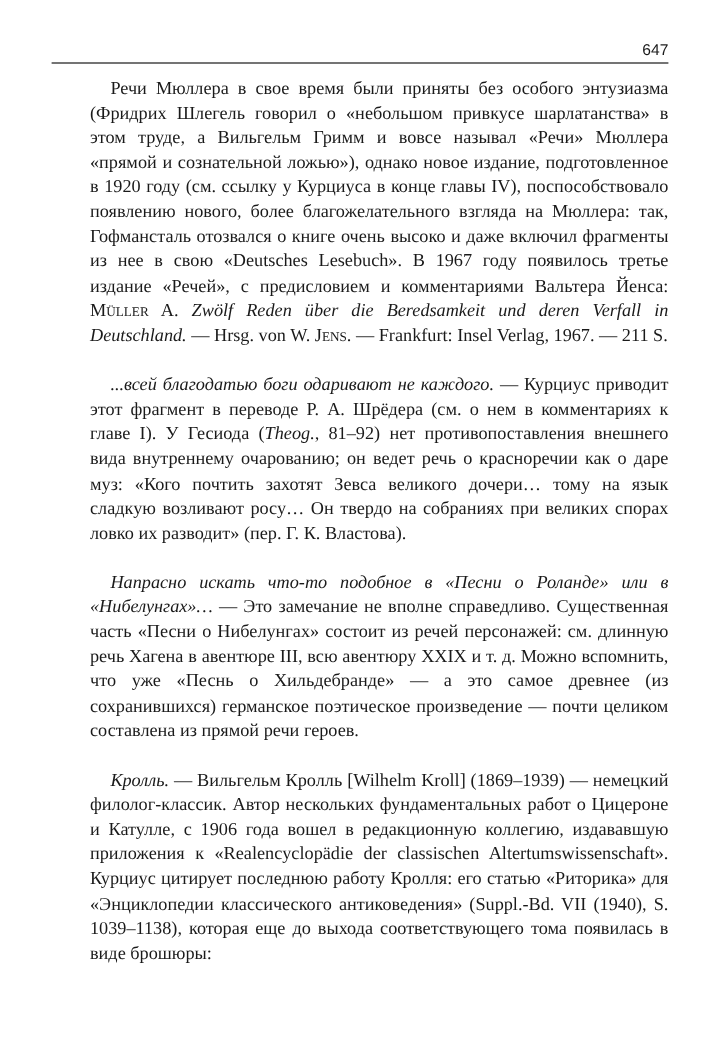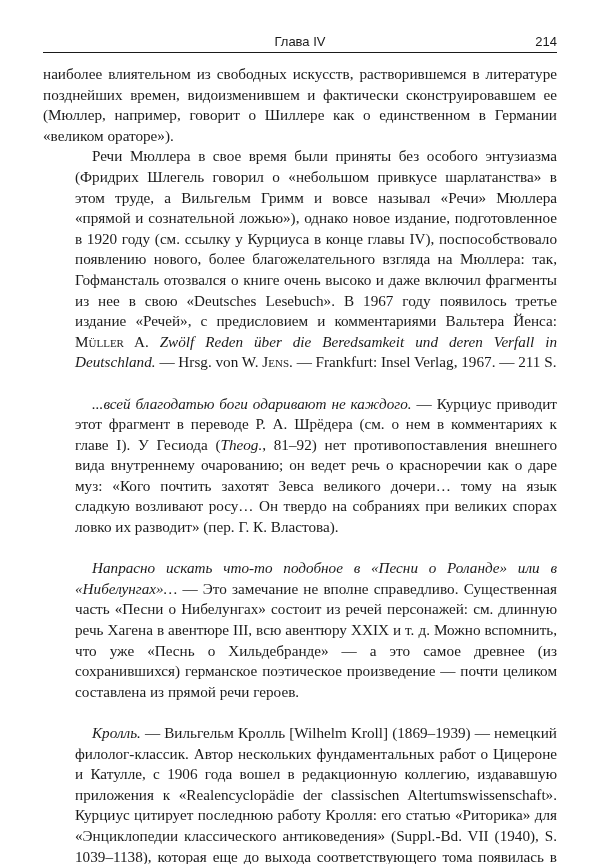--- a/index.html
+++ b/index.html
@@ -17,26 +17,24 @@
   .body p.indent { text-indent: 17px; margin-left: 32px; }
   .body p.gap { margin-top: 20.6px; }
   .it { font-style: italic; }
   .sc { font-variant: small-caps; }
 </style>
 </head>
 <body>
 
 <div class="page">
   <div class="running-head">
-    <span class="chapter">Глава IV</span>
-    <span class="pageno">214</span>
+    <span class="pageno">647</span>
   </div>
   <div class="rule"></div>
 
   <div class="body">
-    <p><span>наиболее влиятельном из свободных искусств, растворившемся в литературе позднейших времен, видоизменившем и фактически сконструировавшем ее (Мюллер, например, говорит о Шиллере как о единственном в Германии «великом ораторе»).</span></p>
     <p class="indent"><span>Речи Мюллера в свое время были приняты без особого энтузиазма (Фридрих Шлегель говорил о «небольшом привкусе шарлатанства» в этом труде, а Вильгельм Гримм и вовсе называл «Речи» Мюллера «прямой и сознательной ложью»), однако новое издание, подготовленное в 1920 году (см. ссылку у Курциуса в конце главы IV), поспособствовало появлению нового, более благожелательного взгляда на Мюллера: так, Гофмансталь отозвался о книге очень высоко и даже включил фрагменты из нее в свою «Deutsches Lesebuch». В 1967 году появилось третье издание «Речей», с предисловием и комментариями Вальтера Йенса: </span><span class="sc">Müller A.</span><span> </span><span class="it">Zwölf Reden über die Beredsamkeit und deren Verfall in Deutschland.</span><span> — Hrsg. von W. </span><span class="sc">Jens</span><span>. — Frankfurt: Insel Verlag, 1967. — 211 S.</span></p>
     <p class="indent gap"><span class="it">...всей благодатью боги одаривают не каждого.</span><span> — Курциус приводит этот фрагмент в переводе Р. А. Шрёдера (см. о нем в комментариях к главе I). У Гесиода (</span><span class="it">Theog.</span><span>, 81–92) нет противопоставления внешнего вида внутреннему очарованию; он ведет речь о красноречии как о даре муз: «Кого почтить захотят Зевса великого дочери… тому на язык сладкую возливают росу… Он твердо на собраниях при великих спорах ловко их разводит» (пер. Г. К. Властова).</span></p>
     <p class="indent gap"><span class="it">Напрасно искать что-то подобное в «Песни о Роланде» или в «Нибелунгах»…</span><span> — Это замечание не вполне справедливо. Существенная часть «Песни о Нибелунгах» состоит из речей персонажей: см. длинную речь Хагена в авентюре III, всю авентюру XXIX и т. д. Можно вспомнить, что уже «Песнь о Хильдебранде» — а это самое древнее (из сохранившихся) германское поэтическое произведение — почти целиком составлена из прямой речи героев.</span></p>
     <p class="indent gap"><span class="it">Кролль.</span><span> — Вильгельм Кролль [Wilhelm Kroll] (1869–1939) — немецкий филолог-классик. Автор нескольких фундаментальных работ о Цицероне и Катулле, с 1906 года вошел в редакционную коллегию, издававшую приложения к «Realencyclopädie der classischen Altertumswissenschaft». Курциус цитирует последнюю работу Кролля: его статью «Риторика» для «Энциклопедии классического антиковедения» (Suppl.-Bd. VII (1940), S. 1039–1138), которая еще до выхода соответствующего тома появилась в виде брошюры: </span></p>
 
   </div>
 </div>
 
 </body></html>

